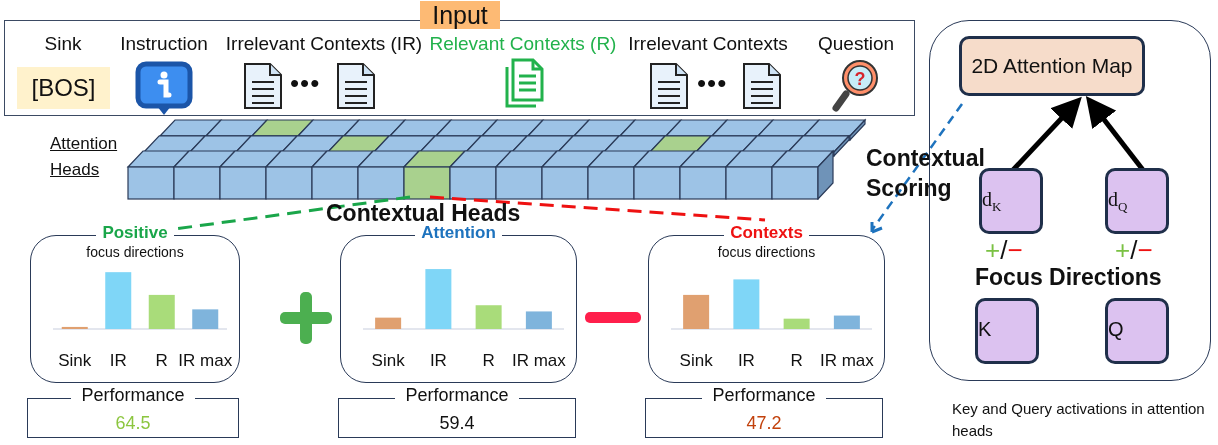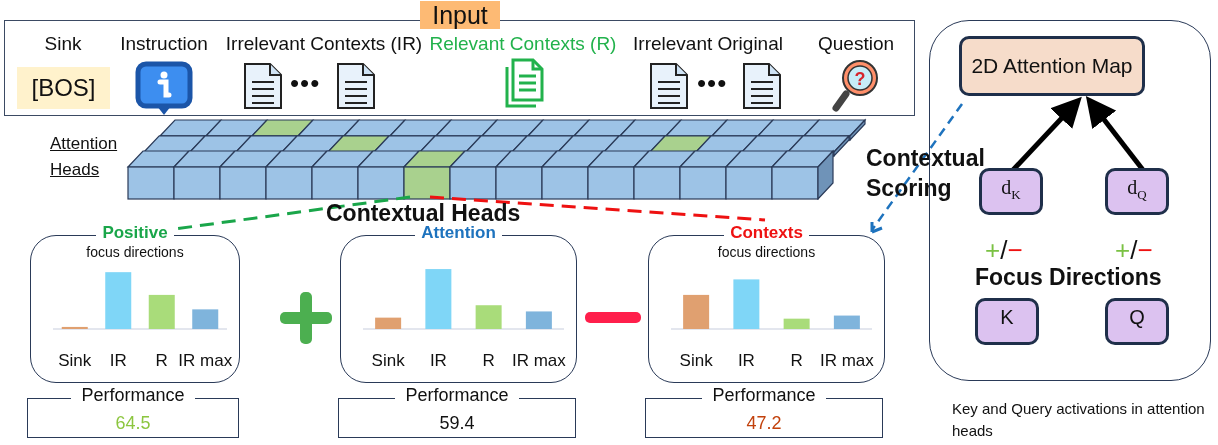--- a/index.html
+++ b/index.html
@@ -24,38 +24,38 @@
   .panel-sub { position: absolute; top: 8px; left: 0; right: 0; text-align: center; font-size: 14px; }
   .panel svg { position: absolute; left: 0; top: 0; }
   .xlbl { position: absolute; top: 115px; font-size: 17px; transform: translateX(-50%); white-space: nowrap; }
   .perf { position: absolute; top: 398px; height: 40px; border: 1.5px solid #2a3a58; box-sizing: border-box; }
   .perf-title { position: absolute; top: -14px; left: 0; right: 0; text-align: center; font-size: 18px; line-height: 20px; }
   .perf-title span { background: #fff; padding: 0 10px; }
   .perf-val { position: absolute; top: 14px; left: 0; right: 0; text-align: center; font-size: 18px; }
   
   #right-panel { left: 929px; top: 20px; width: 282px; height: 361px; border: 1.5px solid #2a3a58; border-radius: 40px; box-sizing: border-box; }
   #attn-map { left: 959px; top: 36px; width: 186px; height: 60px; background: #f6dcca; border: 3px solid #1f2f4a; border-radius: 10px; box-sizing: border-box; font-size: 21px; text-align: center; line-height: 54px; }
-  .pbox { position: absolute; width: 64px; height: 47px; background: #dcc2f0; border: 3px solid #1f2f4a; border-radius: 10px; box-sizing: border-box; text-align: center; line-height: 32px; font-size: 20px; }
+  .pbox { position: absolute; width: 64px; height: 66px; background: #dcc2f0; border: 3px solid #1f2f4a; border-radius: 10px; box-sizing: border-box; text-align: left; line-height: 56px; font-size: 20px; }
   .pbox .sub { font-size: 13px; vertical-align: -5px; }
   .pm { position: absolute; top: 237px; font-size: 26px; line-height: 26px; }
   .pm .plus { color: #7ac143; } .pm .minus { color: #ee1111; }
   #focus-dir { left: 975px; top: 264px; font-size: 23px; font-weight: bold; }
   #caption { left: 952px; top: 398px; font-size: 15px; line-height: 22px; width: 260px; }
 </style>
 </head>
 <body>
 
 <div class="abs" id="input-panel"></div>
 <div class="abs" id="input-title"><span>Input</span></div>
 
 <div class="abs in-label" style="left:63px">Sink</div>
 <div class="abs in-label" style="left:164px">Instruction</div>
 <div class="abs in-label" style="left:324px">Irrelevant Contexts (IR)</div>
 <div class="abs in-label" style="left:523px;color:#22b24c">Relevant Contexts (R)</div>
-<div class="abs in-label" style="left:708px">Irrelevant Original</div>
+<div class="abs in-label" style="left:708px">Irrelevant Contexts</div>
 <div class="abs in-label" style="left:856px">Question</div>
 
 <div class="abs" id="bos">[BOS]</div>
 
 <svg class="abs" style="left:135px;top:61px" width="58" height="56">
   <rect x="3" y="3" width="52" height="42" rx="8" fill="#3d8ef0" stroke="#1b55a8" stroke-width="5"></rect>
   <path d="M22 45 L29 54 L36 45 Z" fill="#1b55a8"></path>
   <circle cx="29" cy="14" r="3.5" fill="#fff"></circle>
   <path d="M25 21 H31 V34 H34" stroke="#fff" stroke-width="5" fill="none" stroke-linecap="round"></path>
 </svg>

